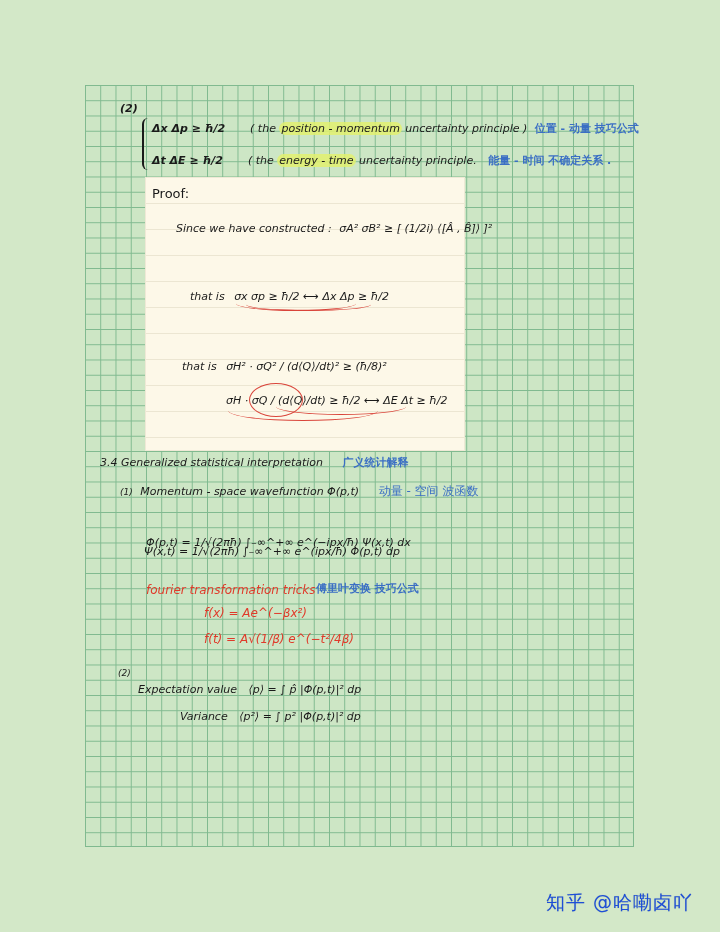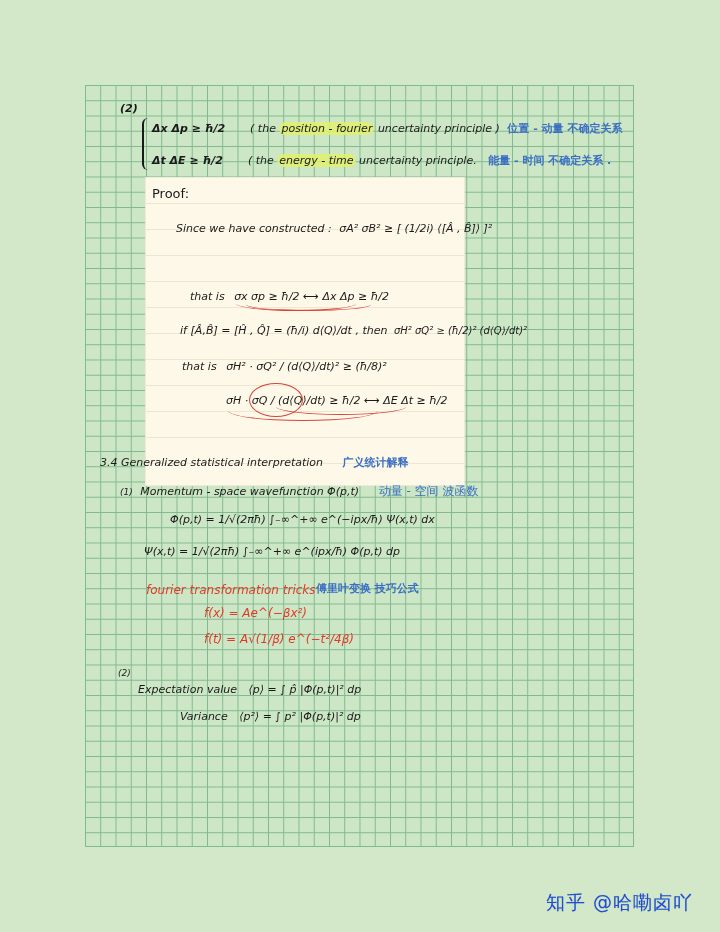--- a/index.html
+++ b/index.html
@@ -19,21 +19,21 @@
     border-bottom: 1px solid #7fb98f;
   }
   .hw { position: absolute; white-space: nowrap; color: #1a1a1a;
         font-family: "DejaVu Sans", sans-serif; font-style: italic; }
   .ink-blue { color: #3b6fc4; font-style: normal; }
   .ink-red { color: #e03a2a; }
   .hl { background: rgba(226, 240, 110, 0.85); border-radius: 8px; padding: 0 2px; }
   .brace { position: absolute; left: 142px; top: 118px; width: 6px; height: 52px;
            border-left: 2px solid #1a1a1a; border-radius: 6px 0 0 6px; }
   .proof {
-    position: absolute; left: 146px; top: 178px; width: 318px; height: 307px;
+    position: absolute; left: 146px; top: 178px; width: 318px; height: 272px;
     background: #fdf8e8;
     background-image: linear-gradient(to bottom, transparent 25px, #ece6d2 25px, #ece6d2 26px, transparent 26px);
     background-size: 100% 26px;
     box-shadow: 0 0 0 1px #efe9d6;
   }
   .proof .hw { font-size: 11px; }
   .circle { position: absolute; border: 1.2px solid #d9443a; border-radius: 50%; }
   .arc { position: absolute; border-bottom: 1.2px solid #d9443a; border-radius: 0 0 50% 50%; }
   .watermark { position: absolute; left: 546px; top: 890px; font-size: 19px; color: #1d4ed8;
                font-family: "DejaVu Sans", sans-serif; letter-spacing: 1px;
@@ -43,22 +43,22 @@
 <body>
 
 <div class="grid"></div>
 
 <div class="hw" style="left:120px; top:102px; font-size:11px; font-weight:bold;">(2)</div>
 <div class="brace"></div>
 
 <div class="hw" style="left:152px; top:121px; font-size:11px;">
   <span style="font-weight:bold;">Δx Δp ≥ ħ/2</span>
   <span style="display:inline-block; width:18px;"></span>
-  <span>( the </span><span class="hl">position - fourier</span><span> uncertainty principle )</span>
-  <span class="ink-blue" style="font-weight:bold; margin-left:4px;">位置 - 动量 不确定关系</span>
+  <span>( the </span><span class="hl">position - momentum</span><span> uncertainty principle )</span>
+  <span class="ink-blue" style="font-weight:bold; margin-left:4px;">位置 - 动量 技巧公式</span>
 </div>
 
 <div class="hw" style="left:152px; top:153px; font-size:11px;">
   <span style="font-weight:bold;">Δt ΔE ≥ ħ/2</span>
   <span style="display:inline-block; width:18px;"></span>
   <span>( the </span><span class="hl">energy - time</span><span> uncertainty principle.</span>
   <span class="ink-blue" style="font-weight:bold; margin-left:8px;">能量 - 时间 不确定关系 .</span>
 </div>
 
 <div class="proof">
@@ -70,24 +70,20 @@
   </div>
 
 
   <div class="hw" style="left:44px; top:112px;">
     <span>that is</span>
     <span style="margin-left:6px;">σx σp ≥ ħ/2  ⟷  Δx Δp ≥ ħ/2</span>
   </div>
   <div class="arc" style="left:90px; top:118px; width:120px; height:14px;"></div>
   <div class="arc" style="left:100px; top:120px; width:125px; height:12px;"></div>
 
-  <div class="hw" style="left:34px; top:146px;">
-    <span>if [Â,B̂] = [Ĥ , Q̂] = (ħ/i) d⟨Q⟩/dt , then</span>
-    <span style="margin-left:3px; font-size:10px;">σH² σQ² ≥ (ħ/2)² (d⟨Q⟩/dt)²</span>
-  </div>
 
   <div class="hw" style="left:36px; top:182px;">
     <span>that is</span>
     <span style="margin-left:6px;">σH² · σQ² / (d⟨Q⟩/dt)² ≥ (ħ/8)²</span>
   </div>
 
   <div class="hw" style="left:80px; top:216px;">
     <span>σH · σQ / (d⟨Q⟩/dt) ≥ ħ/2  ⟷  ΔE Δt ≥ ħ/2</span>
   </div>
   <div class="circle" style="left:103px; top:205px; width:52px; height:32px;"></div>
@@ -99,21 +95,21 @@
   <span>3.4 Generalized statistical interpretation</span>
   <span class="ink-blue" style="margin-left:16px; font-weight:bold;">广义统计解释</span>
 </div>
 
 <div class="hw" style="left:120px; top:483px; font-size:11px;">
   <span style="font-size:9px;">(1)</span>
   <span style="margin-left:4px;">Momentum - space wavefunction Φ(p,t)</span>
   <span class="ink-blue" style="margin-left:16px; font-size:12px;">动量 - 空间 波函数</span>
 </div>
 
-<div class="hw" style="left:146px; top:513px; font-size:11px;padding-left:24px;">Φ(p,t) = 1/√(2πħ) ∫₋∞^+∞ e^(−ipx/ħ) Ψ(x,t) dx</div>
+<div class="hw" style="left:146px; top:536px; font-size:11px;">Φ(p,t) = 1/√(2πħ) ∫₋∞^+∞ e^(−ipx/ħ) Ψ(x,t) dx</div>
 <div class="hw" style="left:144px; top:545px; font-size:11px;">Ψ(x,t) = 1/√(2πħ) ∫₋∞^+∞ e^(ipx/ħ) Φ(p,t) dp</div>
 
 <div class="hw ink-red" style="left:146px; top:583px; font-size:12px;">fourier transformation tricks</div>
 <div class="hw ink-blue" style="left:316px; top:581px; font-size:11px; font-weight:bold;">傅里叶变换 技巧公式</div>
 <div class="hw ink-red" style="left:204px; top:606px; font-size:12px;">f(x) = Ae^(−βx²)</div>
 <div class="hw ink-red" style="left:204px; top:632px; font-size:12px;">f(t) = A√(1/β) e^(−t²/4β)</div>
 
 <div class="hw" style="left:118px; top:668px; font-size:9px;">(2)</div>
 <div class="hw" style="left:138px; top:683px; font-size:11px;">
   <span>Expectation value</span>

